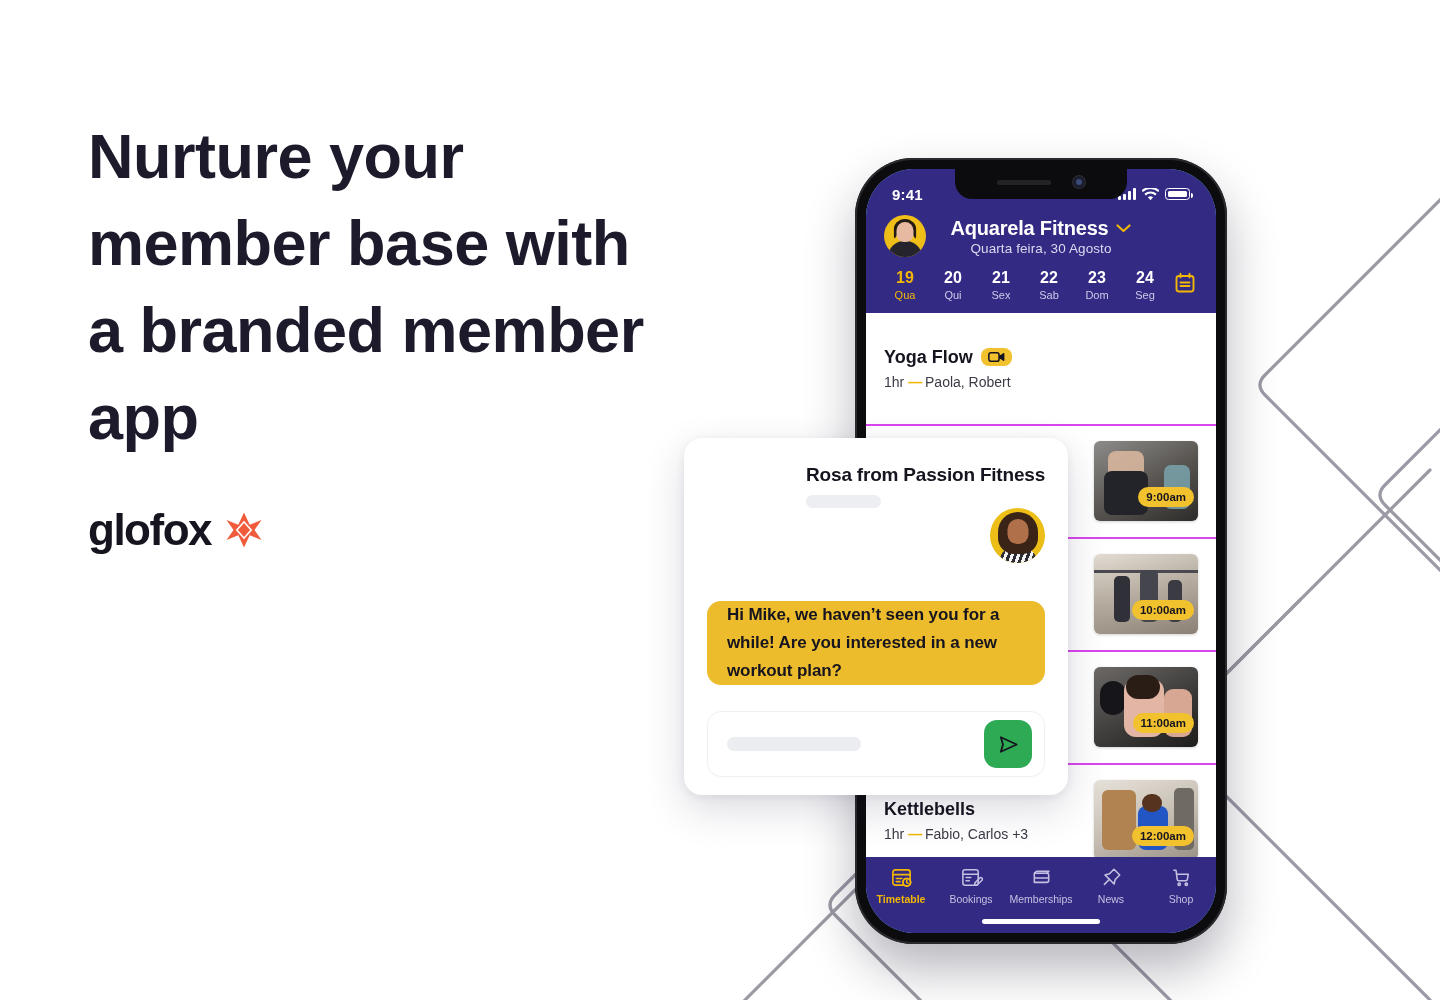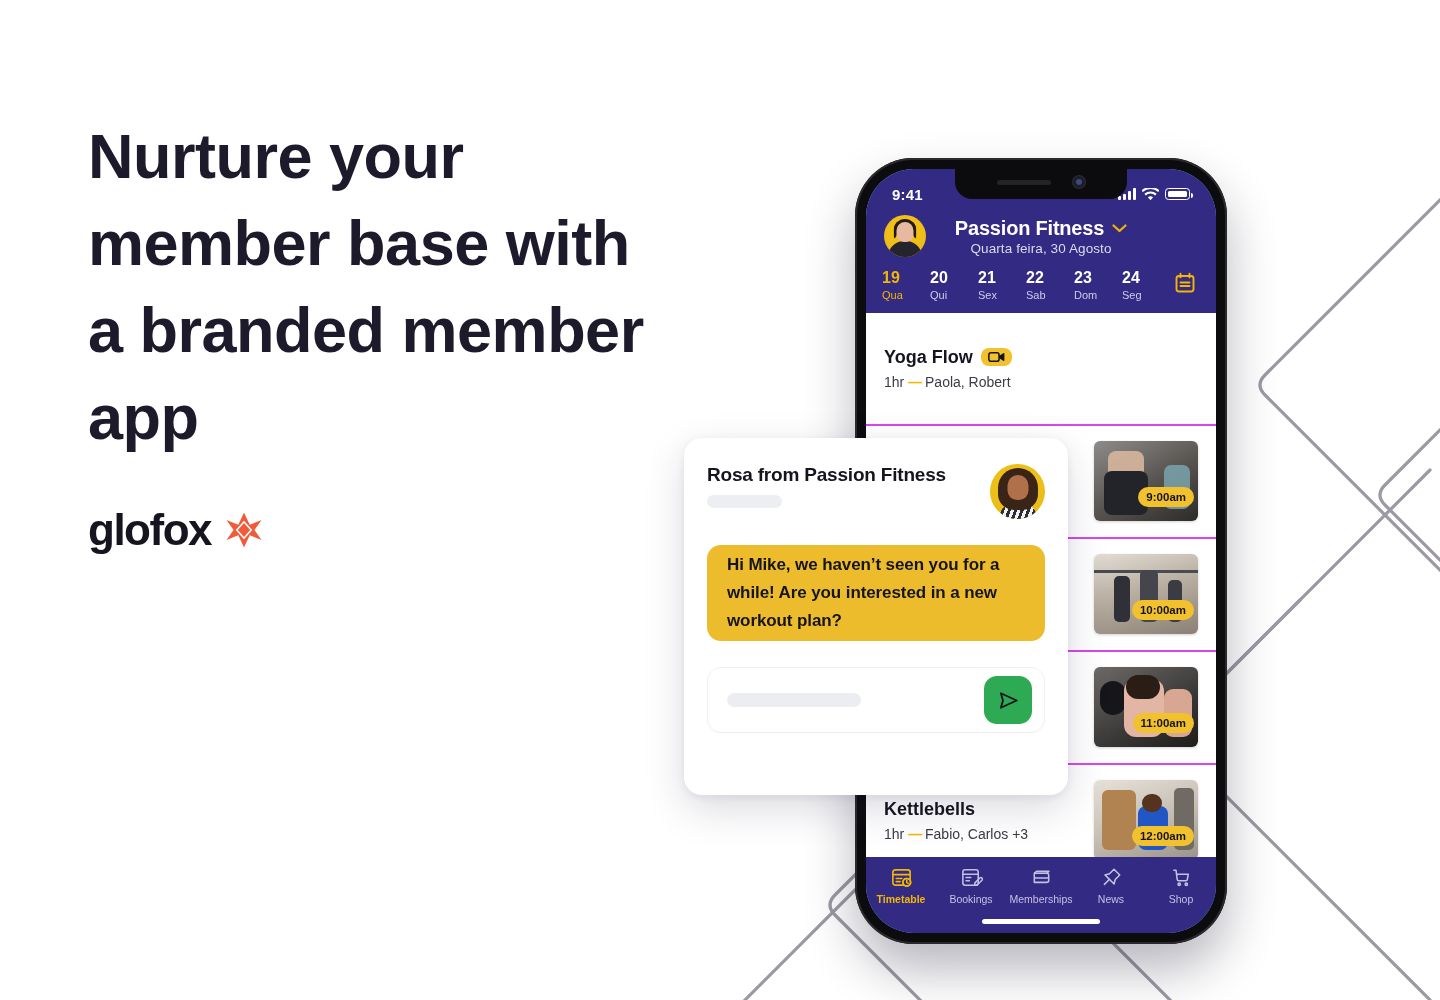--- a/index.html
+++ b/index.html
@@ -83,21 +83,21 @@
                   width:23px; height:22px; border-radius:12px 12px 6px 6px; background:#241a14;
                   clip-path: polygon(0 0,100% 0,100% 100%,72% 48%,28% 48%,0 100%); }
   .avatar .body { position:absolute; left:50%; transform:translateX(-50%); bottom:0;
                   width:34px; height:16px; border-radius:16px 16px 0 0; background:#25242c; }
   .gym-title-block { flex: 1; text-align: center; margin-left: -42px; }
   .gym-name { color:#fff; font-size:20px; font-weight:700; letter-spacing:-.2px;
               display:inline-flex; align-items:center; gap:8px; }
   .gym-date { color:#dcd9ef; font-size:13.5px; margin-top:1px; letter-spacing:.1px; }
 
   .date-strip { display:flex; align-items:flex-start; padding: 12px 16px 2px; gap: 2px; }
-  .date-cell { flex:1; text-align:left; cursor:pointer; }
+  .date-cell { flex:1; text-align:center; cursor:pointer; }
   .date-cell .dnum { font-size:16px; font-weight:700; color:#fff; line-height:1.1; }
   .date-cell .dday { font-size:11px; color:#cfcbe8; margin-top:2px; }
   .date-cell.active .dnum, .date-cell.active .dday { color:#f2b705; }
   .cal-btn { width:30px; display:flex; align-items:center; justify-content:center; padding-top:2px; }
 
   
   .class-list { background:#fff; }
   .class-row { display:flex; align-items:center; justify-content:space-between;
                padding: 14px 18px; border-bottom: 2px solid #d946ef; height: 113px; }
   .class-info .cname { font-size:18px; font-weight:700; color:#16141f; display:flex; align-items:center; gap:8px; }
@@ -118,33 +118,33 @@
   .home-ind { position:absolute; left:50%; transform:translateX(-50%); bottom:9px;
               width:118px; height:5px; border-radius:3px; background:#fff; }
 
   
   .chat-card {
     position: absolute; left: 684px; top: 438px; width: 384px; height: 357px;
     background:#fff; border-radius: 18px;
     box-shadow: 0 14px 40px rgba(30,26,60,.16), 0 2px 8px rgba(30,26,60,.07);
     padding: 26px 23px 0;
   }
-  .chat-head { display:flex; align-items:flex-start; justify-content:space-between; }
+  .chat-head { display:flex; align-items:flex-end; justify-content:space-between;flex-direction:column; }
   .chat-name { font-size:19px; font-weight:700; color:#16141f; letter-spacing:-.2px; }
   .ph-bar { height:13px; border-radius:7px; background:#eceef1; margin-top:9px; width:75px; }
   .rosa-av { width:55px; height:55px; border-radius:50%; flex:0 0 auto; overflow:hidden; position:relative;
              background: radial-gradient(circle at 50% 40%, #f5c518 0%, #eabc17 72%, #e0b216 100%); }
   .rosa-av .hair { position:absolute; left:50%; transform:translateX(-50%); top:4px; width:40px; height:42px;
                    border-radius:20px 20px 16px 16px; background:#3a2317; }
   .rosa-av .face { position:absolute; left:50%; transform:translateX(-50%); top:11px; width:21px; height:25px;
                    border-radius:11px 11px 10px 10px; background:#b0714a; }
   .rosa-av .body { position:absolute; left:50%; transform:translateX(-50%); bottom:0; width:36px; height:14px;
                    border-radius:10px 10px 0 0;
                    background: repeating-linear-gradient(110deg,#f2f2f2 0 3px,#2c2c34 3px 6px); }
-  .bubble { background:#edbc2c; border-radius:14px; padding:6px 20px; margin-top:26px;
+  .bubble { background:#edbc2c; border-radius:14px; padding:0 20px; margin-top:38px;
             font-size:17px; line-height:28px; font-weight:700; color:#16141f; letter-spacing:-.1px; }
   .chat-input { margin-top:26px; height:66px; border:1.5px solid #f0f0f3; border-radius:14px;
                 display:flex; align-items:center; justify-content:space-between; padding:0 12px 0 19px;
                 box-shadow: 0 1px 2px rgba(0,0,0,.02); }
   .chat-input .ph-bar2 { height:14px; width:134px; border-radius:7px; background:#ecedf0; }
   .send-btn { width:48px; height:48px; border-radius:13px; background:#2eaa55;
               display:flex; align-items:center; justify-content:center; cursor:pointer; }
 </style>
 </head>
 <body>
@@ -203,21 +203,21 @@
         </div>
 
         <div class="gym-row">
           <div class="avatar">
             <span class="body"></span>
               <span class="hair"></span>
               <span class="face"></span>
           </div>
           <div class="gym-title-block">
             <div class="gym-name">
-              <span>Passion Fitness</span>
+              <span>Aquarela Fitness</span>
               <svg width="15" height="9" viewBox="0 0 15 9">
                 <path d="M1.5 1.5 L7.5 7 L13.5 1.5" stroke="#f2b705" stroke-width="2.2" fill="none" stroke-linecap="round" stroke-linejoin="round"></path>
               </svg>
             </div>
             <div class="gym-date">Quarta feira, 30 Agosto</div>
           </div>
         </div>
 
         <div class="date-strip">
           <div class="date-cell active">

